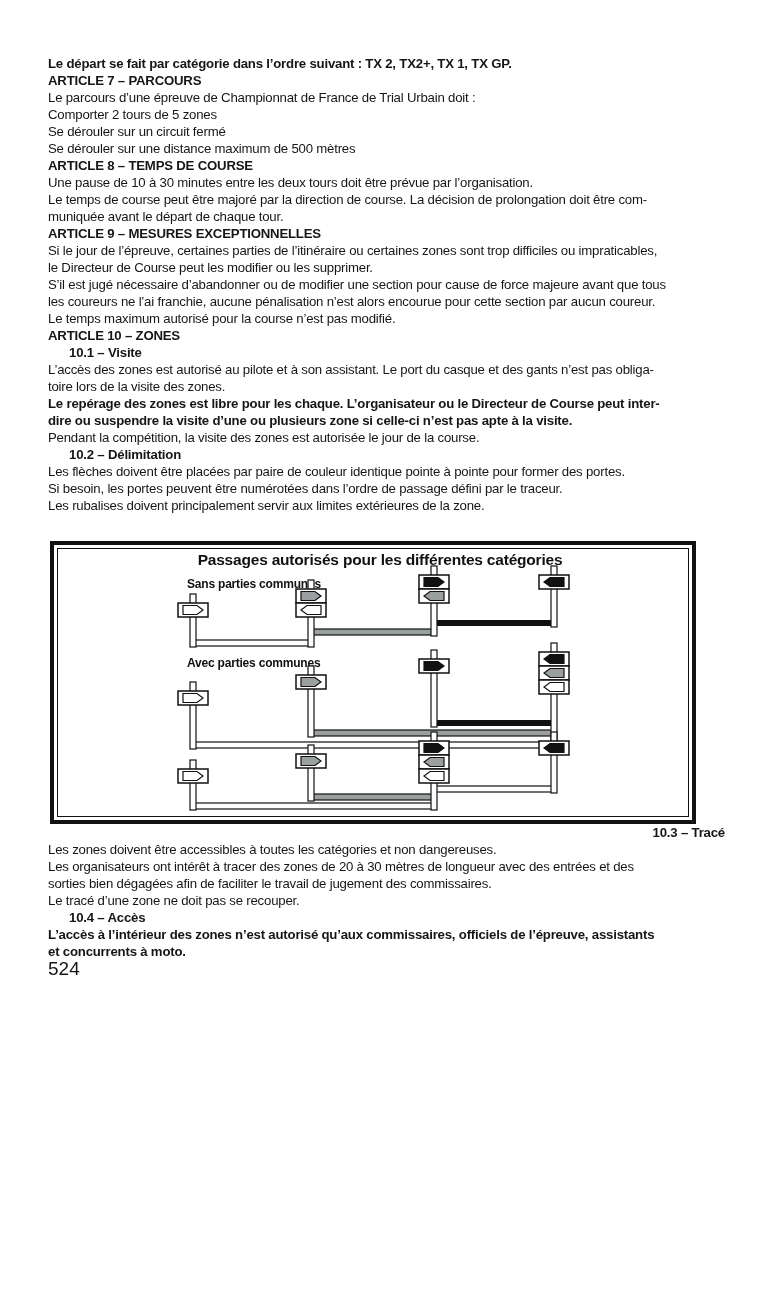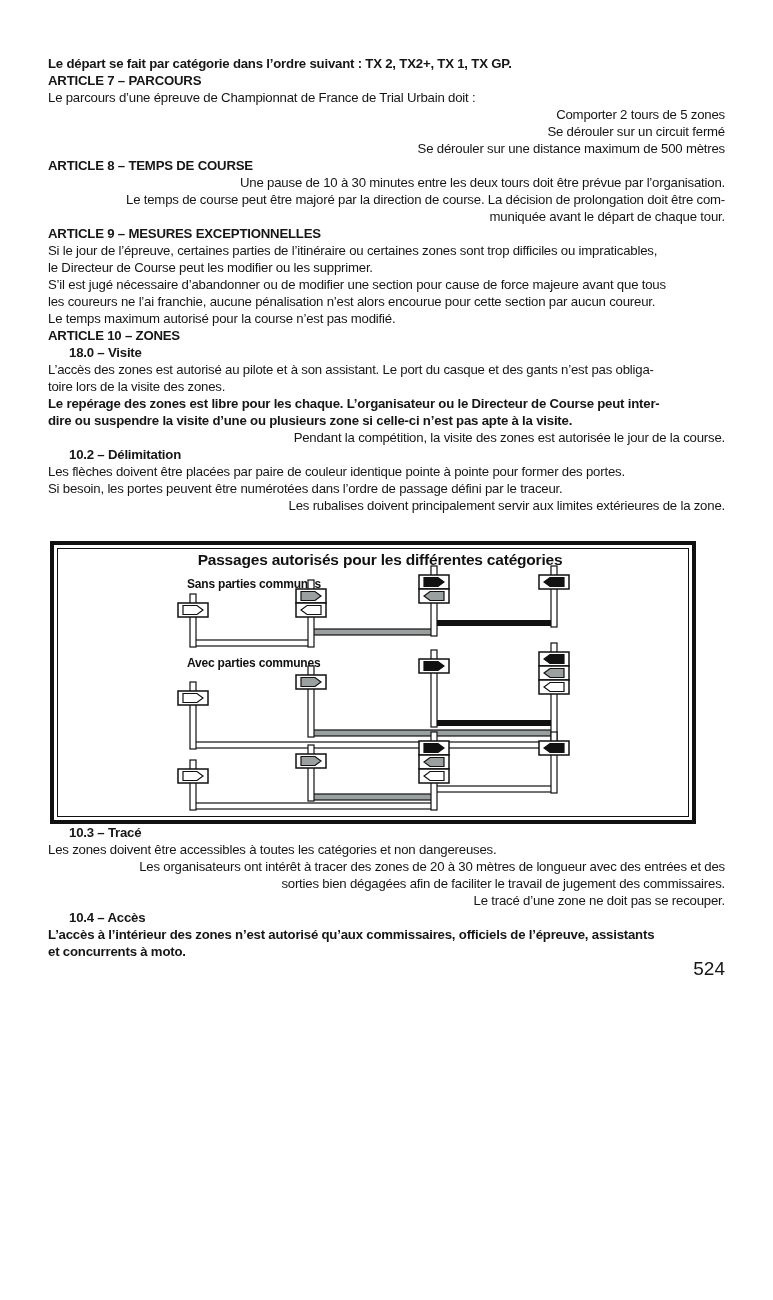--- a/index.html
+++ b/index.html
@@ -10,22 +10,22 @@
     padding:55px 48px 0 48px;
     font-family:"Liberation Sans", sans-serif;
     font-size:13.2px; line-height:17px; letter-spacing:-0.2px; color:#161616;
   }
   .page p { margin:0; white-space:pre-line; }
   .h { font-weight:bold; }
   .b { font-weight:bold; }
   .sub { padding-left:21px; }
   .caption { text-align:center; }
   .u { text-decoration:underline; }
-  .mt8  { margin-top:8px; }
-  .mt17 { margin-top:17px;text-align:right; }
+  .mt8  { margin-top:8px;text-align:right; }
+  .mt17 { margin-top:17px; }
   .mt19 { margin-top:19px; }
   .mt21 { margin-top:21px; }
   .frame { margin-top:27px; margin-left:2px; width:646px; height:283px; }
   svg text { font-family:"Liberation Sans", sans-serif; }
   .pagenum { letter-spacing:0; font-size:19px; }
 </style>
 </head>
 <body>
 
 <div class="page">
@@ -44,21 +44,21 @@
 muniquée avant le départ de chaque tour.</p>
 
   <p class="h mt19">ARTICLE 9 – MESURES EXCEPTIONNELLES</p>
   <p>Si le jour de l’épreuve, certaines parties de l’itinéraire ou certaines zones sont trop difficiles ou impraticables,
 le Directeur de Course peut les modifier ou les supprimer.
 S’il est jugé nécessaire d’abandonner ou de modifier une section pour cause de force majeure avant que tous
 les coureurs ne l’ai franchie, aucune pénalisation n’est alors encourue pour cette section par aucun coureur.
 Le temps maximum autorisé pour la course n’est pas modifié.</p>
 
   <p class="h mt19">ARTICLE 10 – ZONES</p>
-  <p class="h sub">18.0 – Visite</p>
+  <p class="h sub">10.1 – Visite</p>
   <p>L’accès des zones est autorisé au pilote et à son assistant. Le port du casque et des gants n’est pas obliga-
 toire lors de la visite des zones.</p>
   <p class="b">Le repérage des zones est libre pour les chaque. L’organisateur ou le Directeur de Course peut inter-
 dire ou suspendre la visite d’une ou plusieurs zone si celle-ci n’est pas apte à la visite.</p>
   <p class="mt17">Pendant la compétition, la visite des zones est autorisée le jour de la course.</p>
 
   <p class="h sub mt19">10.2 – Délimitation</p>
   <p>Les flèches doivent être placées par paire de couleur identique pointe à pointe pour former des portes.
 Si besoin, les portes peuvent être numérotées dans l’ordre de passage défini par le traceur.</p>
   <p class="mt17">Les rubalises doivent principalement servir aux limites extérieures de la zone.</p>

